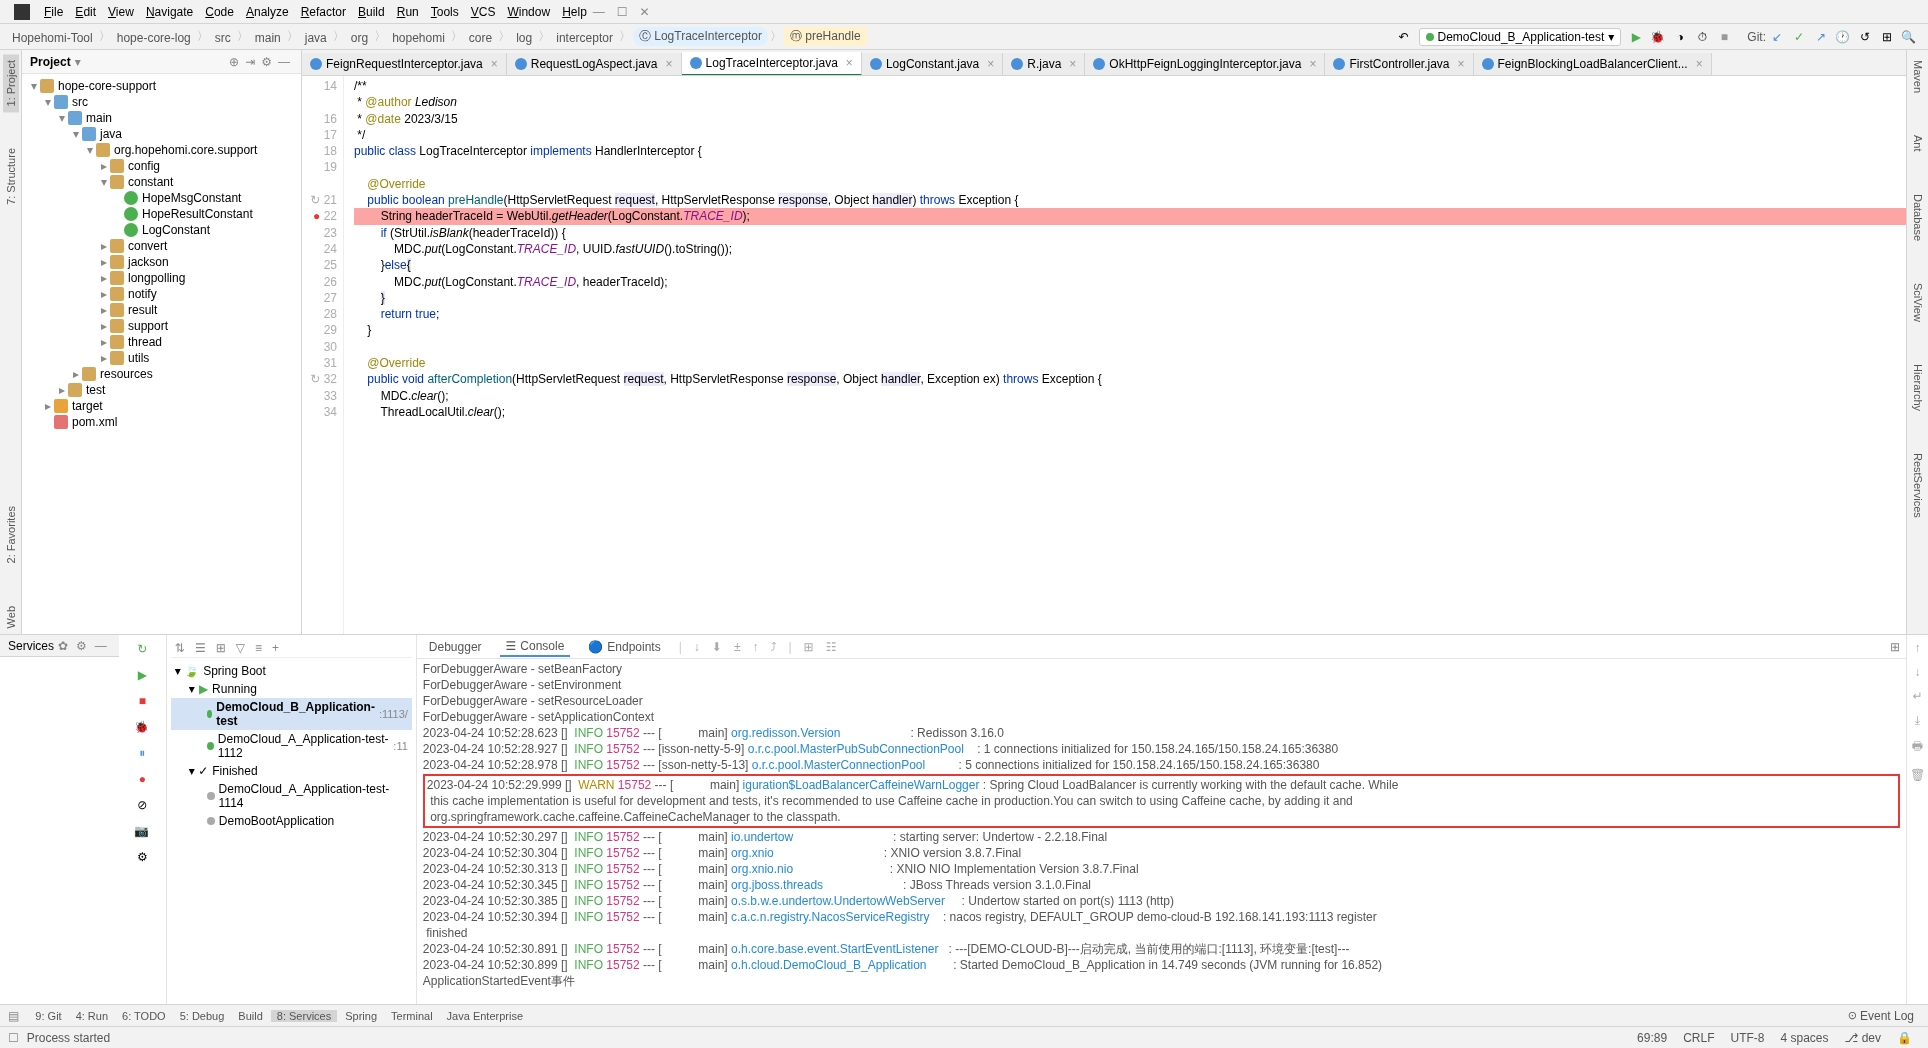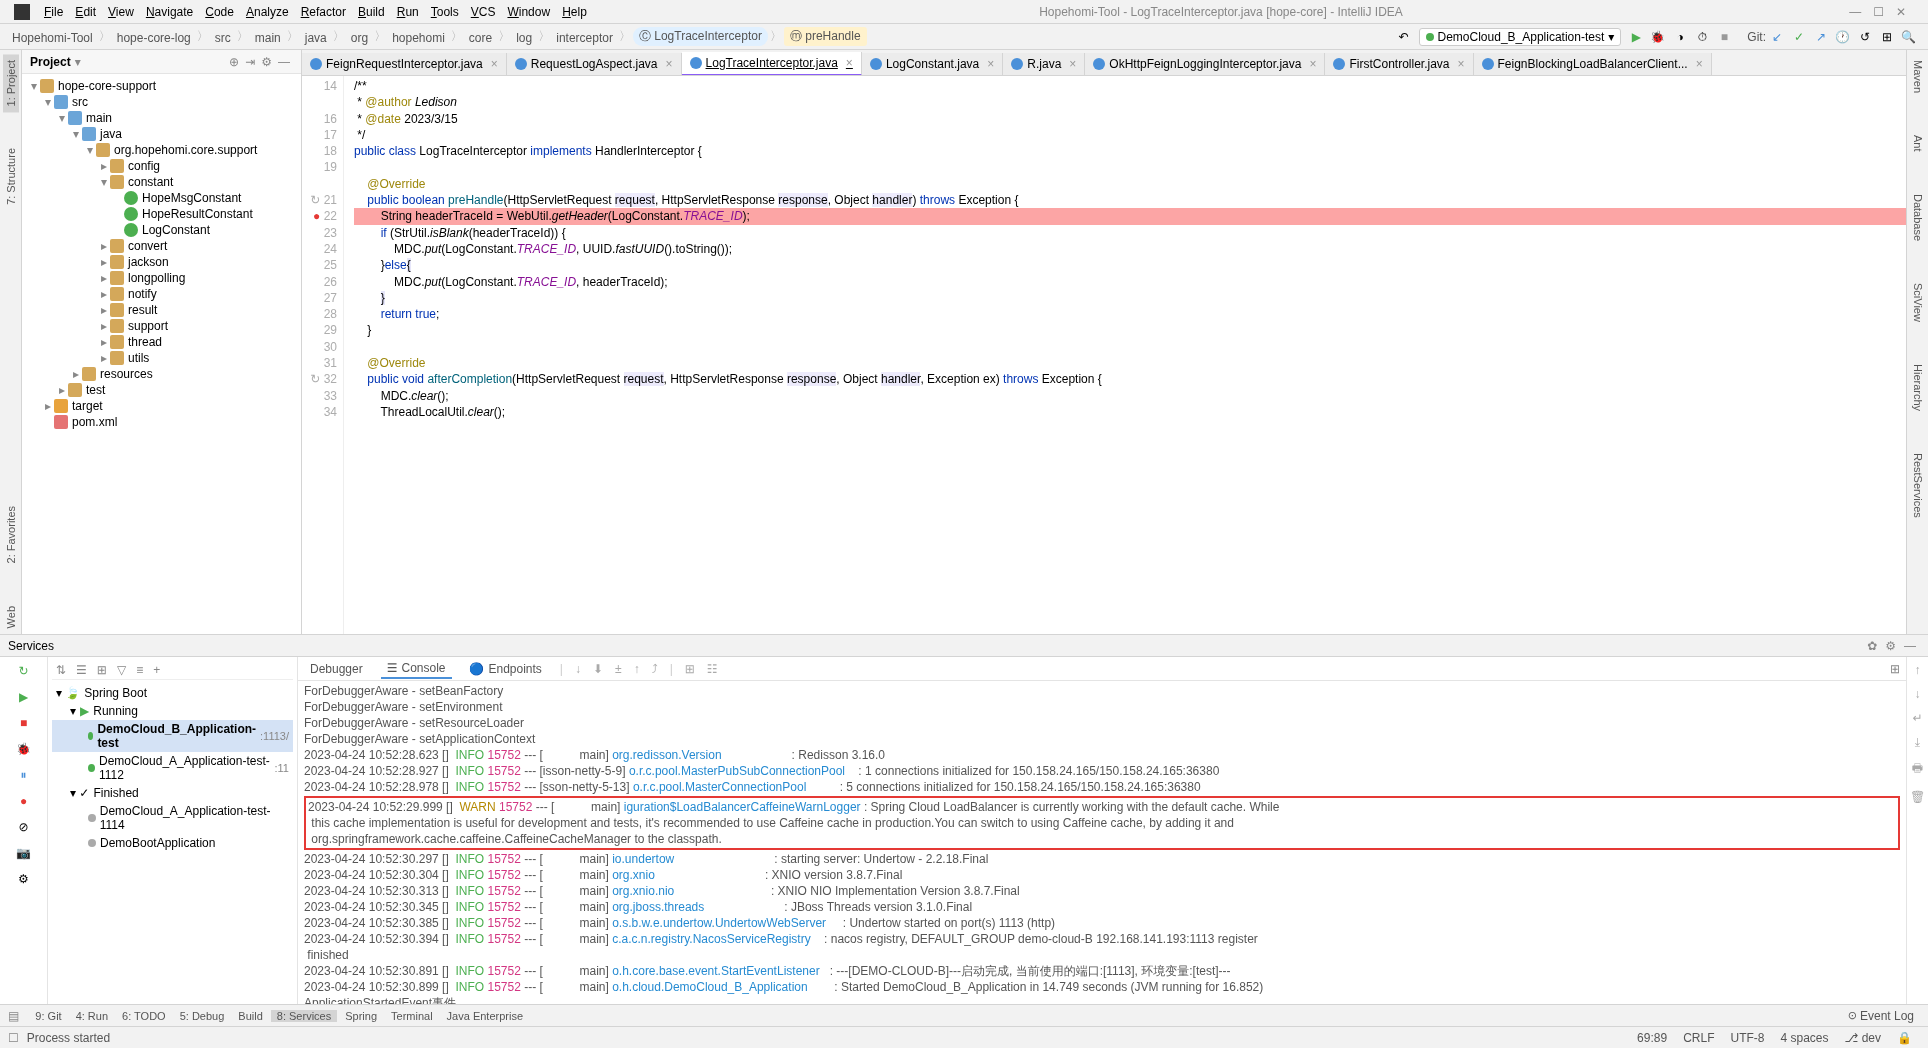--- a/index.html
+++ b/index.html
@@ -38,38 +38,38 @@
 .tree-item .icon { width: 14px; height: 14px; margin-right: 4px; display: inline-block; }
 .icon.folder { background: #d4a85a; border-radius: 2px; }
 .icon.folder-blue { background: #6ba5d8; border-radius: 2px; }
 .icon.folder-orange { background: #e8a33d; border-radius: 2px; }
 .icon.class-c { background: #4caf50; border-radius: 50%; }
 .icon.xml { background: #e57373; border-radius: 2px; }
 
 .editor-area { flex: 1; display: flex; flex-direction: column; background: #fff; overflow: hidden; }
 .tabs { height: 26px; display: flex; align-items: flex-end; background: #f2f2f2; border-bottom: 1px solid #d4d4d4; overflow: hidden; }
 .tab { padding: 4px 8px; border-right: 1px solid #d4d4d4; display: flex; align-items: center; gap: 4px; cursor: pointer; background: #ececec; white-space: nowrap; font-size: 11px; }
-.tab.active { background: #fff; border-bottom: 2px solid #8b5cf6; margin-bottom: -1px; text-decoration: underline; }
+.tab.active { background: #fff; border-bottom: 2px solid #15803d; margin-bottom: -1px; }
 .tab .tab-icon { width: 12px; height: 12px; background: #4a90d9; border-radius: 50%; }
 .tab .close { color: #999; margin-left: 4px; }
 
 .code-area { flex: 1; display: flex; overflow: hidden; font-family: "Consolas", "Courier New", monospace; font-size: 13px; }
 .gutter { width: 42px; background: #fff; border-right: 1px solid #eee; text-align: right; padding: 2px 6px 0 0; color: #adadad; }
 .gutter .ln { height: 16.3px; line-height: 16.3px; }
 .code { flex: 1; padding: 2px 0 0 10px; white-space: pre; overflow: auto; }
 .code .line { height: 16.3px; line-height: 16.3px; }
 .kw { color: #0033b3; }
 .anno { color: #9e880d; }
 .method-name { color: #00627a; }
 .field { color: #871094; font-style: italic; }
 .hl { background: #e6e6fa; }
 .hl-param { background: #edebfc; }
 .breakpoint-line { background: #fca5a5; }
 
-.services-panel { height: 370px; border-top: 1px solid #d4d4d4; display: flex; flex-direction: column; background: #fff; }
+.services-panel { height: 370px; border-top: 1px solid #d4d4d4; display: flex; flex-direction: row; background: #fff; }
 .services-header { height: 22px; background: #f2f2f2; border-bottom: 1px solid #d4d4d4; display: flex; align-items: center; padding: 0 8px; }
 .services-body { flex: 1; display: flex; overflow: hidden; }
 .services-left { width: 48px; border-right: 1px solid #e4e4e4; display: flex; flex-direction: column; align-items: center; padding-top: 6px; gap: 10px; }
 .services-left .sicon { width: 16px; height: 16px; cursor: pointer; display: flex; align-items: center; justify-content: center; }
 .services-tree { width: 250px; border-right: 1px solid #e4e4e4; padding: 4px; overflow: auto; }
 .services-tree .st-header { display: flex; gap: 10px; padding: 2px 4px; border-bottom: 1px solid #eee; margin-bottom: 4px; color: #888; }
 .services-tree .st-item { padding: 2px 4px; display: flex; align-items: center; gap: 4px; cursor: pointer; }
 .services-tree .st-item.selected { background: #d4e2f5; }
 .services-tree .st-item .dot-green { width: 8px; height: 8px; background: #4caf50; border-radius: 50%; }
 .services-tree .st-item .dot-gray { width: 8px; height: 8px; background: #aaa; border-radius: 50%; }
@@ -107,21 +107,20 @@
     <span class="menu-item"><u>N</u>avigate</span>
     <span class="menu-item"><u>C</u>ode</span>
     <span class="menu-item"><u>A</u>nalyze</span>
     <span class="menu-item"><u>R</u>efactor</span>
     <span class="menu-item"><u>B</u>uild</span>
     <span class="menu-item"><u>R</u>un</span>
     <span class="menu-item"><u>T</u>ools</span>
     <span class="menu-item"><u>V</u>CS</span>
     <span class="menu-item"><u>W</u>indow</span>
     <span class="menu-item"><u>H</u>elp</span>
-  <div class="title">Hopehomi-Tool - LogTraceInterceptor.java [hope-core] - IntelliJ IDEA</div>
   <div class="win-controls">
     <span>—</span>
     <span>☐</span>
     <span>✕</span>
   </div>
 </div>
 
 <div class="navbar">
   <div id="breadcrumbs" style="display:flex;align-items:flex-end;">
       <span class="crumb">Hopehomi-Tool</span>

